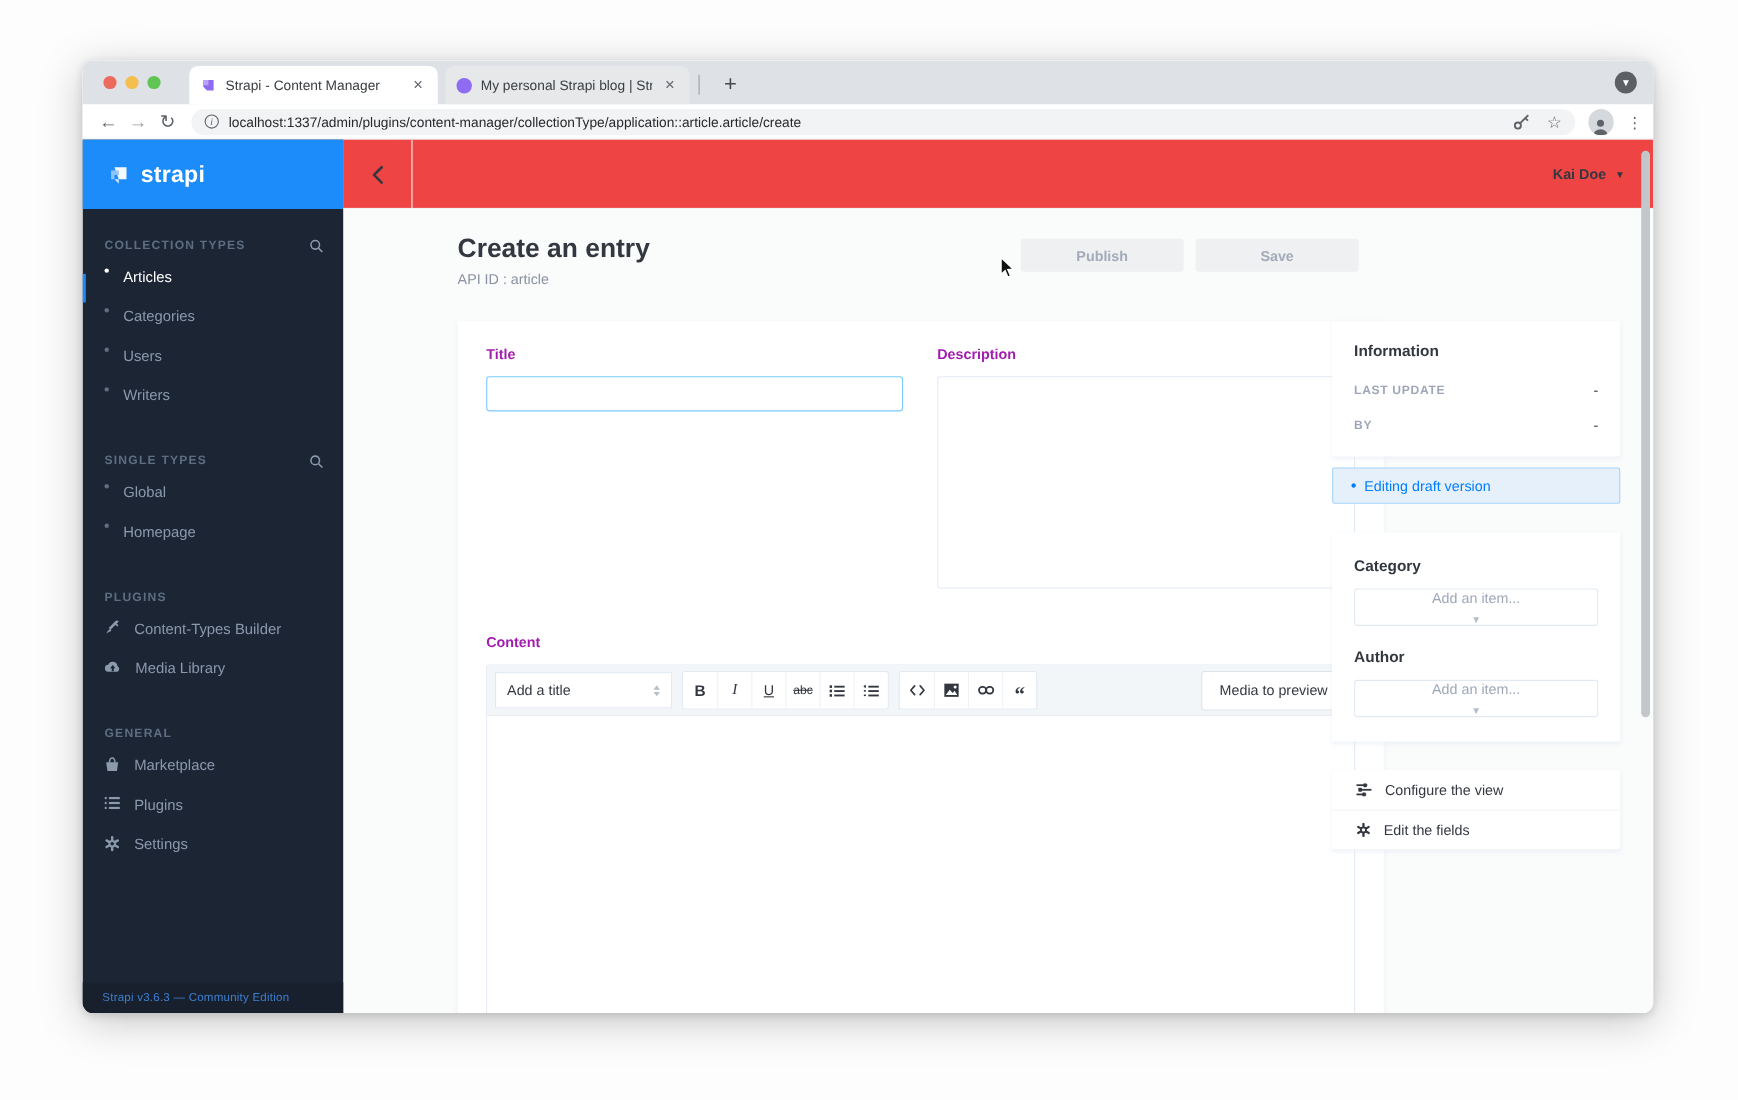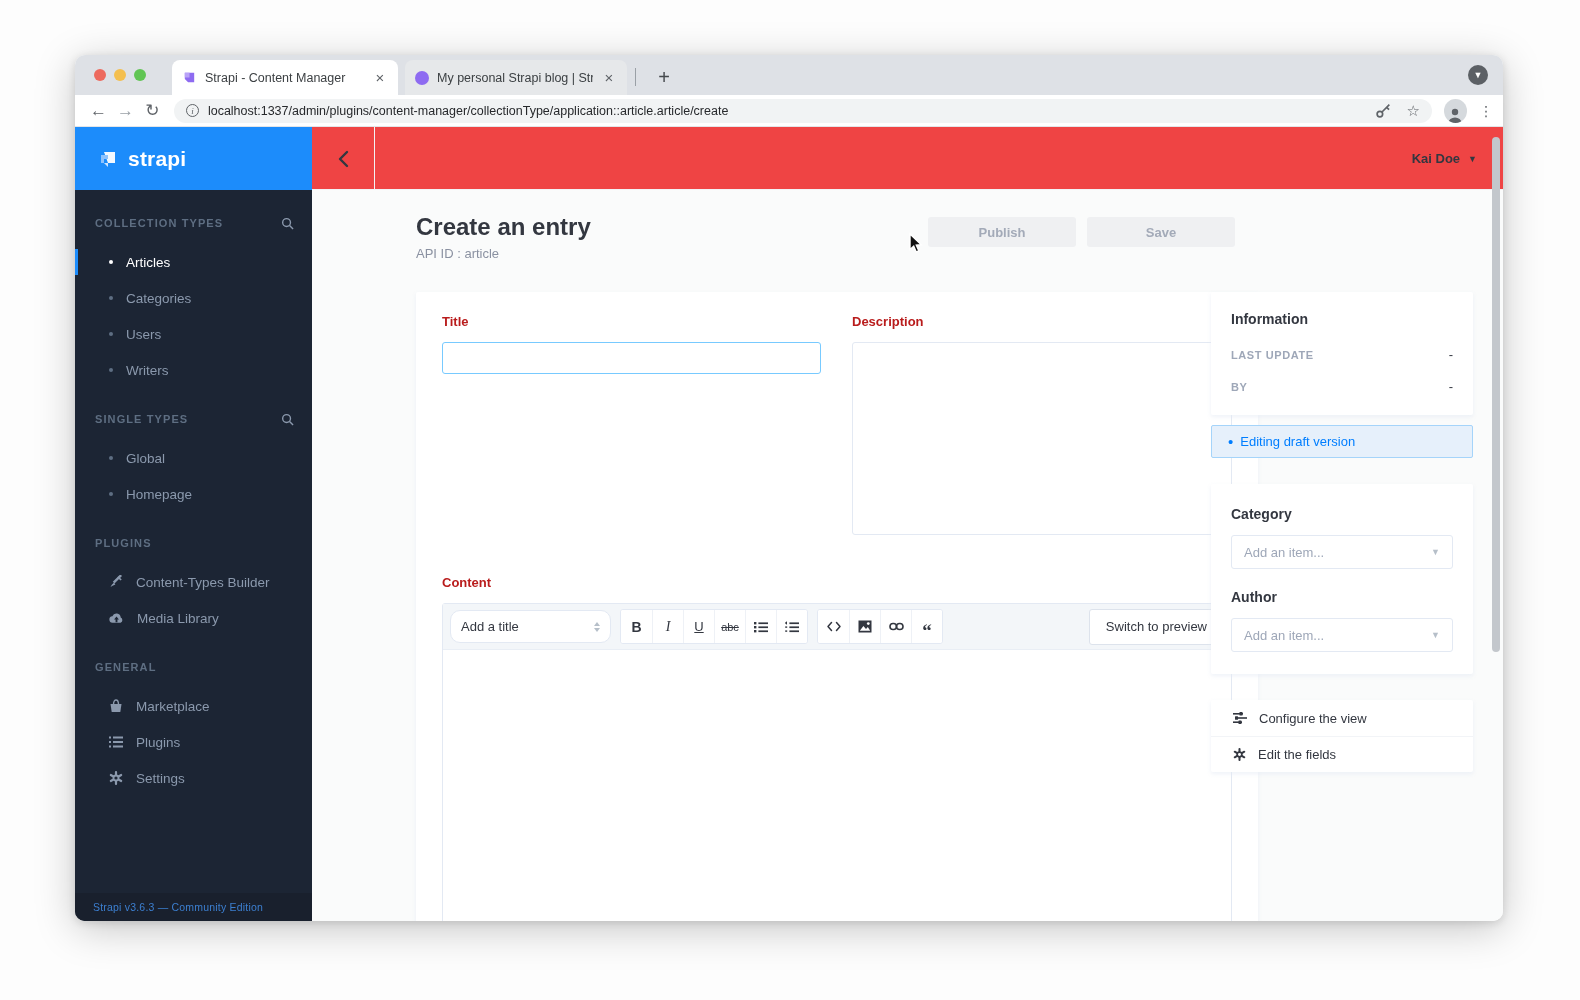--- a/index.html
+++ b/index.html
@@ -41,21 +41,21 @@
   
   .app { position:absolute; left:0; top:72px; right:0; bottom:0; background:#fafbfb; }
 
   .sidebar { position:absolute; left:0; top:0; bottom:0; width:237px; background:#1c2534; }
   .logo { height:63px; background:#1c8cfb; display:flex; align-items:center; padding-left:22px; gap:9px; }
   .logo-text { color:#fff; font-size:21px; font-weight:bold; letter-spacing:.2px; }
   .nav { padding-top:20px; }
   .sec-head { display:flex; align-items:center; justify-content:space-between; padding:0 18px 0 20px; margin-bottom:8px; height:26px; }
   .sec-label { font-size:11px; font-weight:bold; letter-spacing:1.1px; color:#5e6e82; }
   .sec-search svg { display:block; }
-  .nav-item { height:36px; display:flex; align-items:center; padding-left:34px; gap:13px; font-size:13.5px; color:#8b99ad; position:relative; }
+  .nav-item { height:36px; display:flex; padding-left:20px; gap:13px; font-size:13.5px; color:#8b99ad; position:relative; }
   .nav-item .dot { width:4px; height:4px; border-radius:50%; background:#5e6e82; flex:0 0 auto; }
   .nav-item.active { color:#fff; }
   .nav-item.active .dot { background:#fff; }
   .nav-item.active::before { content:""; position:absolute; left:0; top:5px; bottom:5px; width:3px; background:#1c8cfb; }
   .nav-gap { height:18px; }
   .nav-item svg { flex:0 0 auto; }
   .side-foot { position:absolute; left:0; right:0; bottom:0; height:28px; background:#19202d; display:flex; align-items:center; padding-left:18px; font-size:10.5px; color:#3c7fd0; letter-spacing:.2px; }
 
   .appbar { position:absolute; left:237px; right:0; top:0; height:63px; background:#ef4444; border-bottom:1px solid #f2f3f5; }
   .back-zone { position:absolute; left:0; top:0; width:63px; height:63px; border-right:1px solid #f2f3f5; display:flex; align-items:center; justify-content:center; }
@@ -65,27 +65,27 @@
   .main { position:absolute; left:237px; right:0; top:63px; bottom:0; overflow:hidden; }
   .page-title { position:absolute; left:104px; top:23px; font-size:24px; font-weight:bold; color:#333740; }
   .page-sub { position:absolute; left:104px; top:56px; font-size:13px; color:#8a91a1; }
   .btn-disabled { position:absolute; top:27px; width:148px; height:30px; background:#eff0f2; border:none; border-radius:3px; font-size:13px; font-weight:bold; color:#a3aab8; font-family:"Liberation Sans", sans-serif; }
   .btn-publish { left:616px; } .btn-save { left:775px; }
 
   .card { background:#fff; border-radius:2px; box-shadow:0 2px 4px rgba(227,233,243,.6); }
   .form-card { position:absolute; left:104px; top:102px; width:842px; bottom:-40px; padding:22px 26px; }
   .cols { display:flex; gap:30px; }
   .field { width:380px; }
-  .f-label { font-size:13px; font-weight:bold; color:#b91c1c; display:block; margin-bottom:13px; }
+  .f-label { font-size:13px; font-weight:bold; color:#a21caf; display:block; margin-bottom:13px; }
   .t-input { width:379px; height:32px; border:1px solid #78caff; border-radius:3px; outline:none; padding:0 10px; font-size:13px; font-family:"Liberation Sans", sans-serif; color:#333740; }
   .d-area { width:380px; height:193px; border:1px solid #e3e9f3; border-radius:3px; resize:none; outline:none; padding:8px 10px; font-size:13px; font-family:"Liberation Sans", sans-serif; color:#333740; position:relative; }
   .content-block { margin-top:36px; }
   .editor { border:1px solid #e3e9f3; border-radius:3px; width:790px; }
   .ed-toolbar { height:46px; background:#f3f6f9; display:flex; align-items:center; padding:0 7px; gap:9px; border-bottom:1px solid #e9eef5; }
-  .h-select { width:161px; height:33px; background:#fff; border:1px solid #e3e9f3; border-radius:10px; display:flex; align-items:center; padding:0 10px; font-size:13px; color:#333740; }
+  .h-select { width:161px; height:33px; background:#fff; border:1px solid #e3e9f3; border-radius:0; display:flex; align-items:center; padding:0 10px; font-size:13px; color:#333740; }
   .h-select .h-txt { flex:1; }
   .stepper { display:flex; flex-direction:column; gap:2px; }
   .stepper i { display:block; width:0; height:0; border-left:3.5px solid transparent; border-right:3.5px solid transparent; }
   .stepper .up { border-bottom:4px solid #b6bfc9; }
   .stepper .dn { border-top:4px solid #b6bfc9; }
   .btn-group { display:flex; border:1px solid #e3e9f3; border-radius:3px; overflow:hidden; background:#fff; }
   .tb { width:31px; height:33px; background:#fff; border:none; border-left:1px solid #eef1f6; display:flex; align-items:center; justify-content:center; font-size:13px; color:#333740; font-family:"Liberation Sans", sans-serif; }
   .btn-group .tb:first-child { border-left:none; }
   .tb.b { font-weight:bold; font-size:14px; }
   .tb.i { font-style:italic; font-family:"Liberation Serif", serif; font-size:14px; }
@@ -100,21 +100,21 @@
   .info-title { font-size:14px; font-weight:bold; color:#333740; margin-bottom:20px; }
   .info-row { display:flex; justify-content:space-between; align-items:center; margin-bottom:17px; }
   .info-row:last-child { margin-bottom:2px; }
   .i-label { font-size:11px; font-weight:bold; letter-spacing:.6px; color:#9ea7b8; }
   .i-val { font-size:13px; color:#333740; }
   .draft-box { margin-top:10px; height:33px; background:#e6f0fb; border:1px solid #a5d4fa; border-radius:2px; display:flex; align-items:center; padding-left:16px; font-size:13px; color:#007eff; gap:7px; }
   .draft-box b { font-weight:normal;margin-top:48px; }
   .draft-dot { font-size:15px; line-height:1; }
   .rel-card { margin-top:26px; padding:22px 20px; }
   .rel-label { font-size:14px; font-weight:bold; color:#333740; display:block; margin-bottom:13px; }
-  .rel-select { height:34px; border:1px solid #e3e9f3; border-radius:3px; display:flex; align-items:center; padding:0 12px; justify-content:space-between; }
+  .rel-select { height:34px; border:1px solid #e3e9f3; border-radius:3px; display:flex; align-items:center; padding:0 12px; justify-content:space-between;flex-direction:column; }
   .rel-ph { font-size:13px; color:#9ea7b8; }
   .rel-caret { font-size:9px; color:#b6bfc9; }
   .rel-gap { height:20px; }
   .links-card { margin-top:26px; }
   .link-row { height:36px; display:flex; align-items:center; gap:12px; padding-left:22px; font-size:13px; color:#333740; }
   .link-row + .link-row { border-top:1px solid #f2f4f7; }
   .scroll-thumb { position:absolute; right:3px; top:10px; width:8px; height:515px; border-radius:4px; background:#c3c7cc; }
 
   .cursor { position:absolute; left:905px; top:232px; z-index:99; pointer-events:none; }
 </style>
@@ -389,21 +389,21 @@
                 <button class="tb">
                   <svg width="15" height="9" viewBox="0 0 15 9">
                       <g fill="none" stroke="#333740" stroke-width="1.6">
                         <rect x="1" y="1.5" width="6.5" height="6" rx="3"></rect>
                         <rect x="7.5" y="1.5" width="6.5" height="6" rx="3"></rect>
                       </g>
                     </svg>
                 </button>
                 <button class="tb q">“</button>
               </div>
-              <button class="switch-btn">Switch to preview</button>
+              <button class="switch-btn">Media to preview</button>
             </div>
             <div class="ed-body"></div>
           </div>
         </div>
       </div>
 
       <div class="rightcol">
         <div class="card info-card">
           <div class="info-title">Information</div>
           <div class="info-row">

